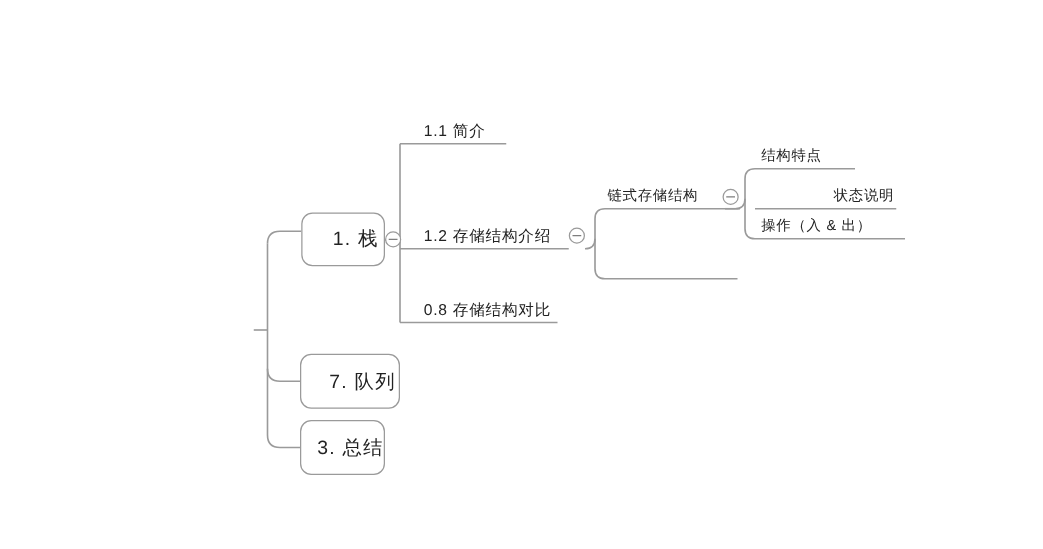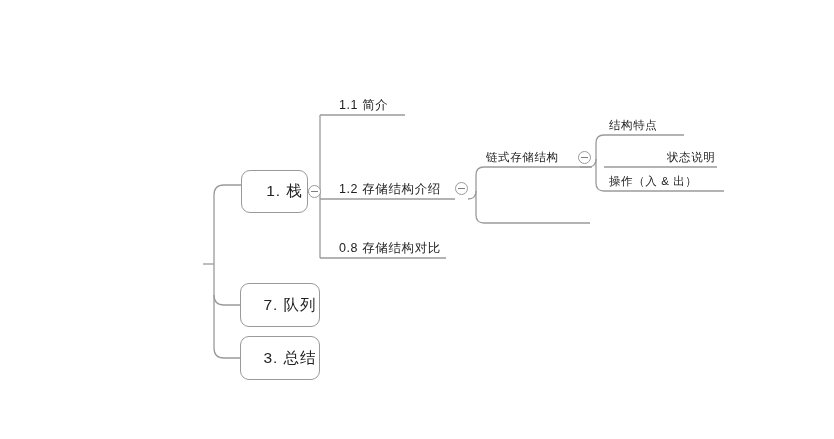--- a/index.html
+++ b/index.html
@@ -126,21 +126,21 @@
 
 
   <div class="node-box node-lvl1" style="left:241px; top:170px; width:67px; height:43px;">
     <span>1. 栈</span>
   </div>
 
   <div class="node-box node-lvl1" style="left:240px; top:283px; width:80px; height:44px;">
     <span>7. 队列</span>
   </div>
 
-  <div class="node-box node-lvl1" style="left:240px; top:336px; width:80px; height:44px;">
+  <div class="node-box node-lvl1" style="left:240px; top:336px; width:68px; height:44px;justify-content:flex-end;">
     <span>3. 总结</span>
   </div>
 
   <div class="node-line lvl2" style="left:339px; top:95px; width:70px; height:20px;">
     <span class="txt">1.1 简介</span>
   </div>
 
   <div class="node-line lvl2" style="left:339px; top:179px; width:120px; height:20px;">
     <span class="txt">1.2 存储结构介绍</span>
   </div>

